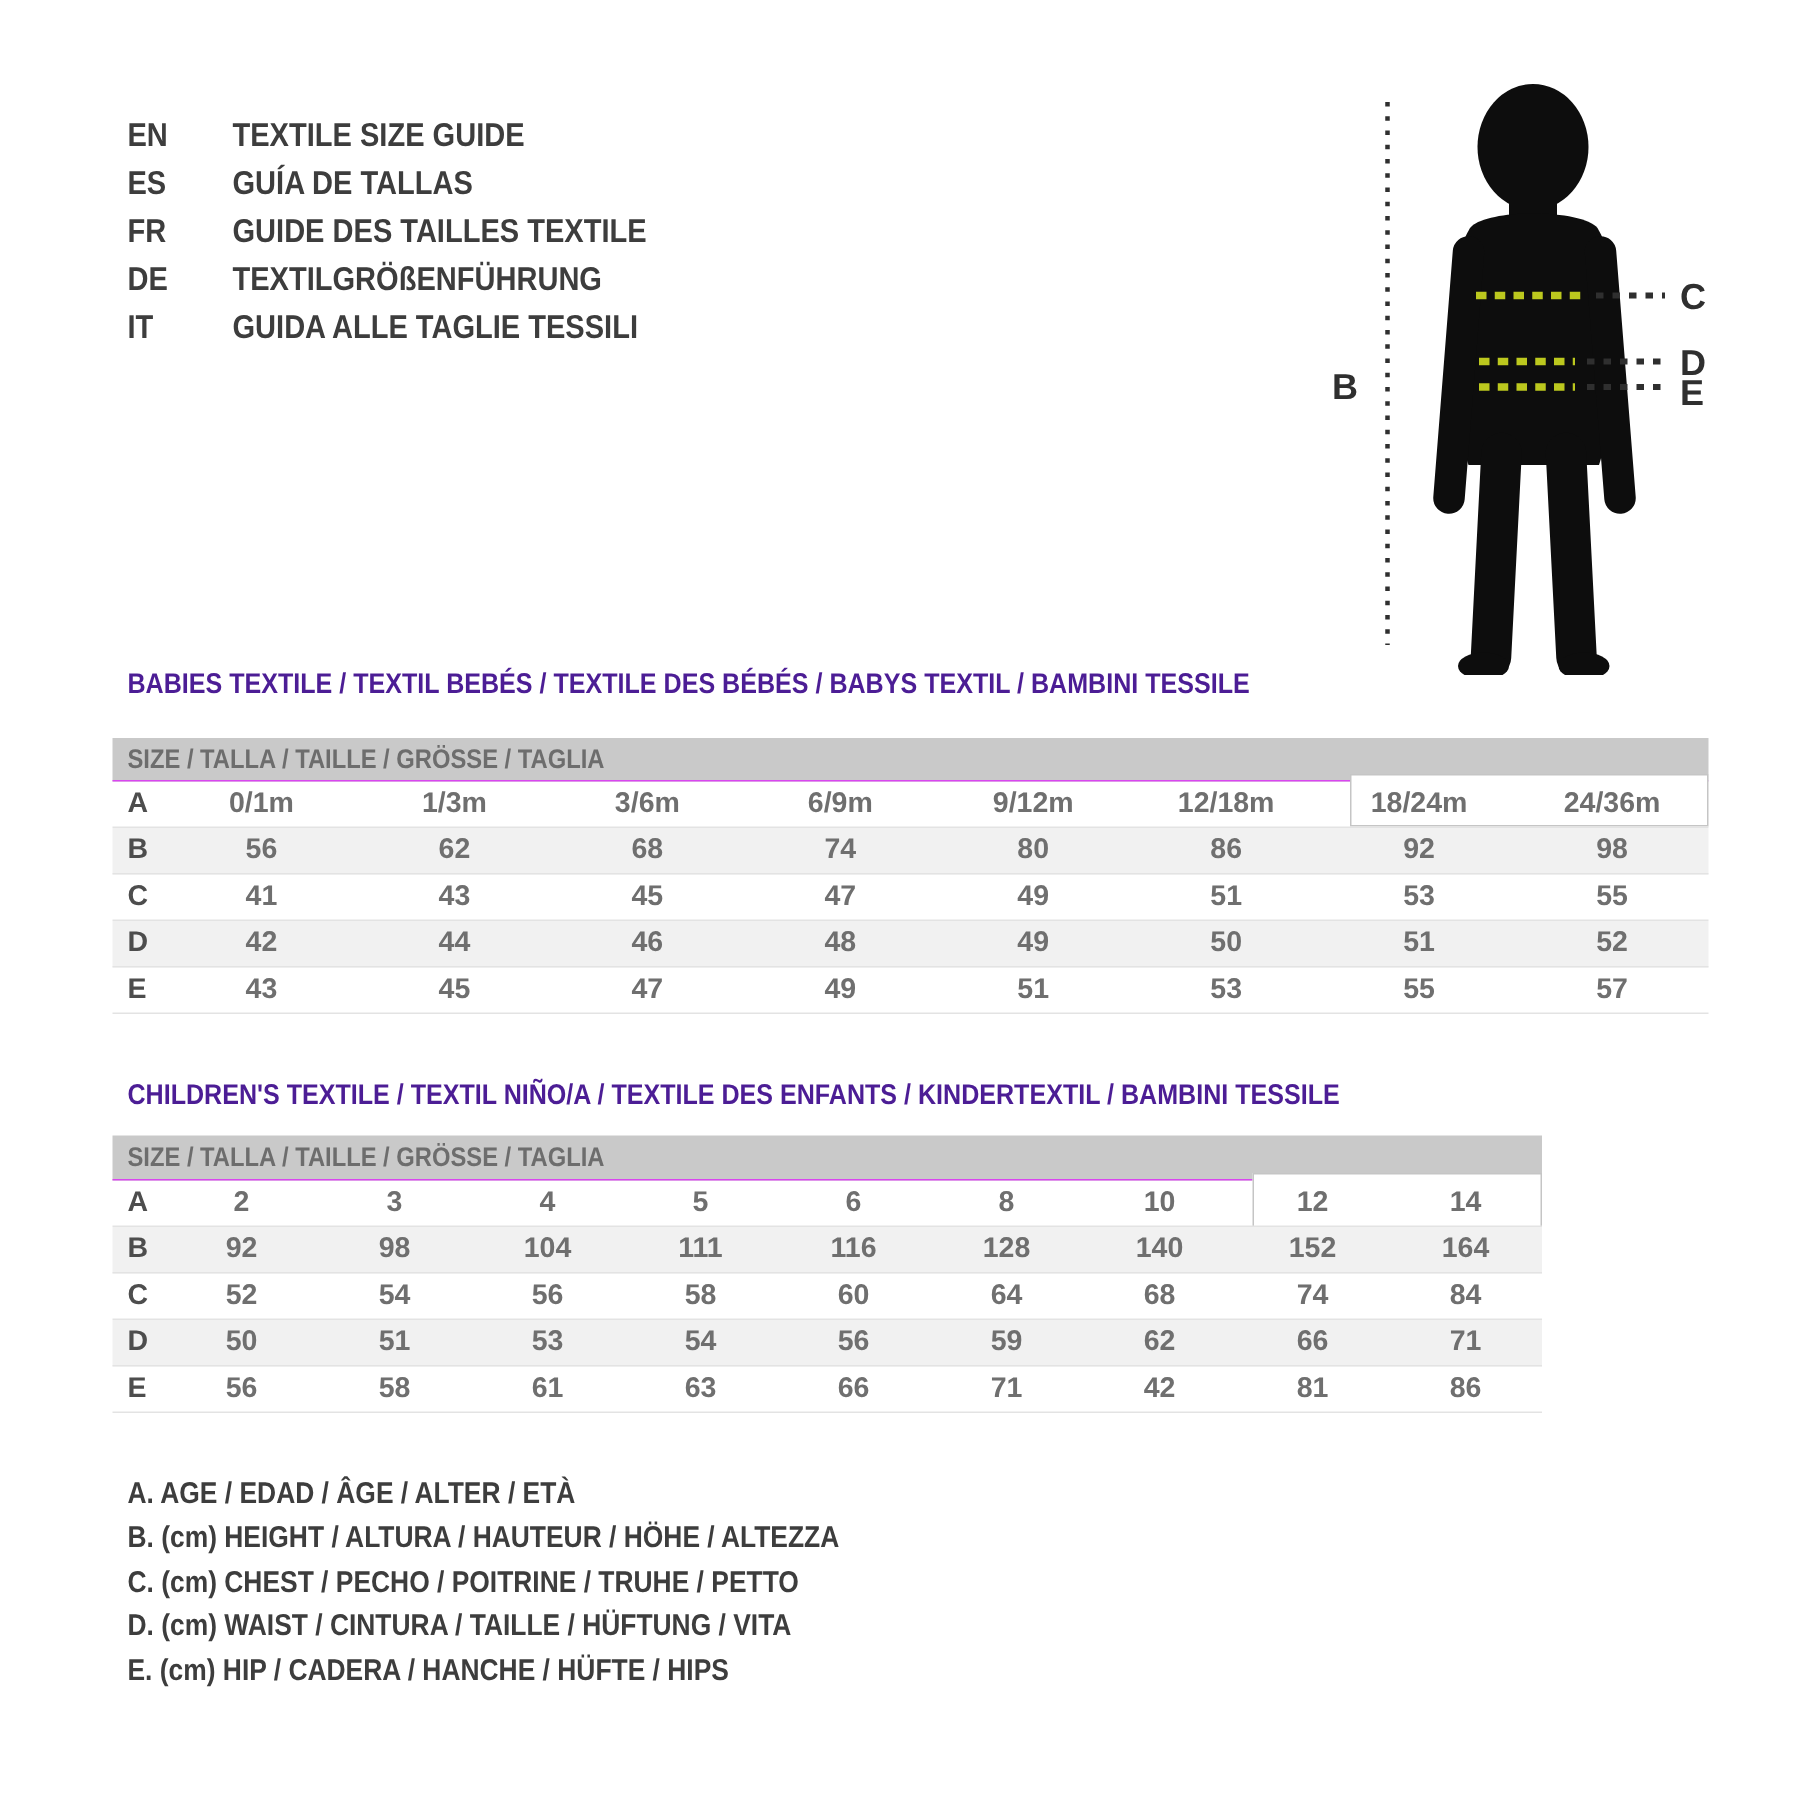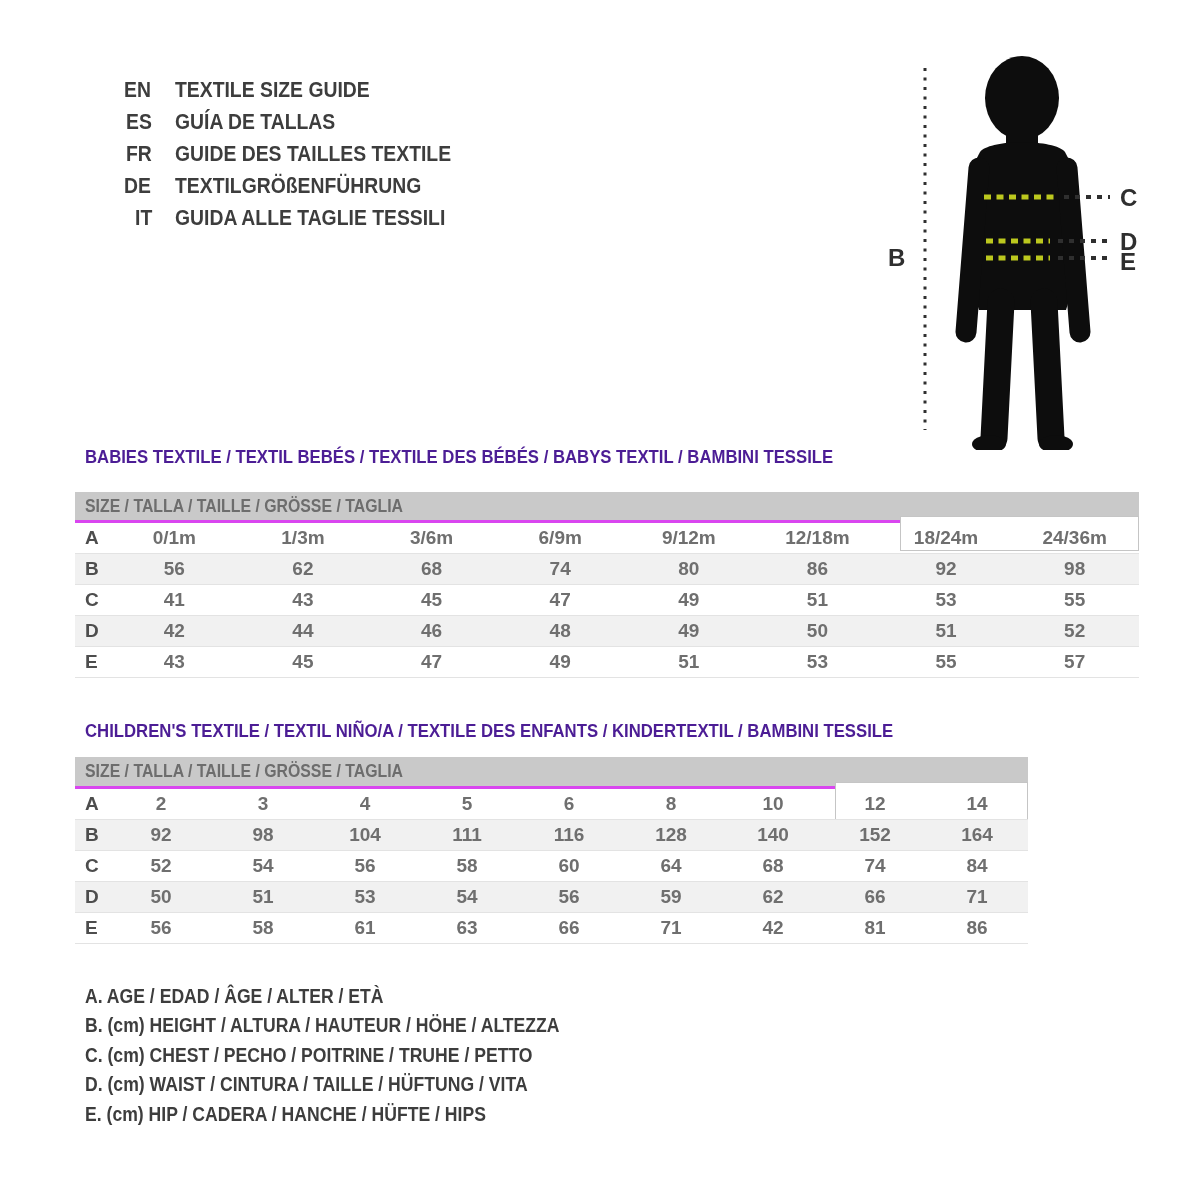--- a/index.html
+++ b/index.html
@@ -6,36 +6,36 @@
   body{
     width:1200px;height:1200px;position:relative;overflow:hidden;
     font-family:"Liberation Sans","DejaVu Sans",sans-serif;
     -webkit-font-smoothing:antialiased;
   }
   .cond{display:inline-block;transform:scaleX(0.88);transform-origin:0 50%;white-space:nowrap;}
 
   
   .lang-block{position:absolute;left:85px;top:74px;}
   .lang-row{display:flex;height:32px;align-items:center;}
-  .lang-code{width:70px;font-size:22px;font-weight:700;color:#3d3d3d;text-align:right;}
-  .lang-label{font-size:22px;font-weight:700;color:#3d3d3d;margin-left:20px;}
+  .lang-code{width:70px;font-size:22px;font-weight:700;color:#3d3d3d;}
+  .lang-label{font-size:22px;font-weight:700;color:#3d3d3d;}
 
   
   .figure-wrap{position:absolute;left:880px;top:40px;width:300px;height:410px;}
 
   
   .section-heading{position:absolute;left:85px;font-size:19px;font-weight:700;color:#4c1d95;}
   .heading-babies{top:446px;}
   .heading-children{top:720px;}
 
   
   .size-table{position:absolute;left:75px;}
   .table-babies{top:492px;width:1064px;}
   .table-children{top:757px;width:953px;}
-  .bar{height:28px;background:#c9c9c9;display:flex;align-items:center;border-bottom:3px solid #d946ef;}
+  .bar{height:28px;background:#c9c9c9;display:flex;align-items:center;border-bottom:1px solid #d946ef;}
   .table-children .bar{height:29px;}
   .bar-text{font-size:18px;font-weight:700;color:#6d6d6d;padding-left:10px;}
   .trow{position:relative;z-index:2;display:flex;height:30px;align-items:center;border-bottom:1px solid #e3e3e3;}
   .trow.stripe{background:#f1f1f1;}
   .rlabel{width:35px;padding-left:10px;box-sizing:border-box;font-size:19px;font-weight:700;color:#4d4d4d;}
   .cell{flex:1;text-align:center;font-size:19px;font-weight:700;color:#6f6f6f;}
   .hl-box{position:absolute;z-index:1;background:#ffffff;border:1px solid #c5c5c5;box-sizing:border-box;}
   .hl-babies{left:825px;top:24px;width:239px;height:35px;}
   .hl-children{left:760px;top:25px;width:193px;height:38px;}
 

